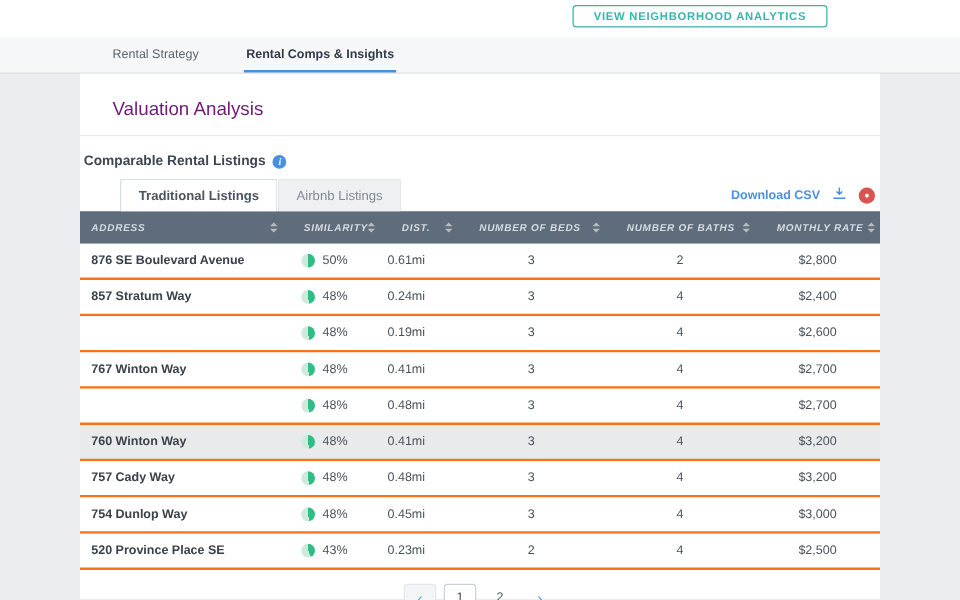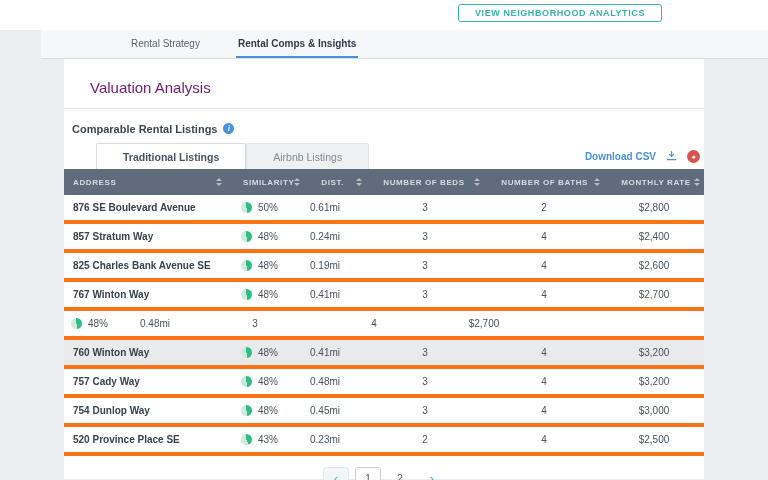--- a/index.html
+++ b/index.html
@@ -16,56 +16,56 @@
   .analytics-btn {
     position: absolute; top: 4px; right: 106px;
     height: 18px; padding: 0 16px;
     background: #ffffff; border: 1px solid #35b5ad; border-radius: 3px;
     color: #35b5ad; font-size: 9px; font-weight: bold; letter-spacing: .6px;
     font-family: "Liberation Sans", sans-serif; cursor: pointer;
   }
   
   .navbar {
     height: 29px; background: #f6f7f9; border-bottom: 1px solid #dcdfe3;
-    display: flex; align-items: stretch; padding-left: 88px; gap: 34px; margin-left: 41px;
+    display: flex; align-items: stretch; padding-left: 88px; gap: 34px;
   }
   .nav-tab {
     display: flex; align-items: center; font-size: 10px; color: #5b6570;
     border-bottom: 2px solid transparent; cursor: pointer; padding: 0 2px;
   }
   .nav-tab.active { color: #313b47; font-weight: bold; border-bottom-color: #4a90d9; }
   
   .main { height: 420px; }
   .card {
     width: 640px; margin: 0 auto; background: #ffffff; height: 420px;
   }
   .page-title {
     font-size: 15px; font-weight: 500; color: #701a75;
     padding: 20px 26px 0 26px;
   }
   .divider { border-bottom: 1px solid #e6e9ec; margin-top: 12px; }
   .section-head {
-    display: flex; gap: 6px;
-    padding: 14px 0 0 8px;
+    display: flex; align-items: center; gap: 6px;
+    padding: 14px 0 0 3px;
   }
   .section-title { font-size: 11px; font-weight: bold; color: #3d4651; }
   .info-icon {
     width: 11px; height: 11px; border-radius: 50%; background: #4a90e2;
     color: #fff; font-size: 8px; font-style: italic; font-weight: bold;
     display: inline-flex; align-items: center; justify-content: center;
     font-family: "Liberation Serif", serif; cursor: pointer;
   }
   
   .tabs-row {
     display: flex; align-items: flex-end; justify-content: space-between;
     margin-top: 8px;
   }
   .subtabs { display: flex; margin-left: 32px; }
   .subtab {
-    height: 26px; padding: 0 26px; display: flex; align-items: center;
+    height: 26px; padding: 0 14px; display: flex; align-items: center;
     font-size: 10.5px; border: 1px solid #e2e5e9; border-bottom: none;
     background: #eef0f2; color: #828a94; cursor: pointer;
     border-top-left-radius: 2px; border-top-right-radius: 2px;
   }
   .subtab.active {
     background: #ffffff; border-color: #d8dde2; color: #4a545f; font-weight: bold;
   }
   .download {
     display: flex; align-items: center; gap: 10px;
     font-size: 10px; font-weight: bold; color: #4a90e2;
@@ -76,36 +76,36 @@
     display: inline-flex; align-items: center; justify-content: center;
     color: #fff; font-size: 7px;
   }
   
   .thead {
     display: flex; align-items: center; height: 26px;
     background: #5f6c7b; color: #d6dbe1;
     font-size: 8px; font-weight: bold; letter-spacing: .6px;
   }
   .th { display: flex; align-items: center; justify-content: space-between;
-        padding: 0 12px 0 9px; cursor: pointer; }
+        padding: 0 12px 0 9px; cursor: pointer; font-style: italic; }
   .sort { display: flex; flex-direction: column; gap: 2px; cursor: pointer; }
   .sort i { display: block; width: 0; height: 0;
     border-left: 3px solid transparent; border-right: 3px solid transparent; }
   .sort .up { border-bottom: 3px solid rgba(255,255,255,.55); }
   .sort .dn { border-top: 3px solid rgba(255,255,255,.55); }
   .col-addr  { flex: 0 0 170px; }
   .col-sim   { flex: 0 0 70px; }
   .col-dist  { flex: 0 0 62px; }
   .col-beds  { flex: 0 0 118px; }
   .col-baths { flex: 0 0 120px; }
   .col-rate  { flex: 0 0 100px; }
   .trow {
     display: flex; align-items: center; height: 29px;
-    border-bottom: 4px solid #f97316; background: #ffffff;
-    font-size: 10px; color: #4a525a; cursor: pointer;
+    border-bottom: 2px solid #f97316; background: #ffffff;
+    font-size: 10px; color: #4a525a; cursor: pointer; justify-content: flex-end;
   }
   .trow.hl { background: #e9eaec; }
   .c { padding: 0 6px; }
   .c.addr { flex: 0 0 170px; padding-left: 9px; font-weight: bold; color: #39414b; }
   .c.sim  { flex: 0 0 70px; display: flex; align-items: center; gap: 6px; padding-left: 7px; }
   .c.dist { flex: 0 0 62px; }
   .c.beds { flex: 0 0 118px; text-align: center; }
   .c.baths{ flex: 0 0 120px; text-align: center; }
   .c.rate { flex: 0 0 100px; text-align: center; }
   .pie { width: 11px; height: 11px; border-radius: 50%; flex: 0 0 11px; }
@@ -233,21 +233,20 @@
         <div class="c sim">
           <span class="pie" style="background: conic-gradient(rgb(46, 189, 133) 48%, rgb(205, 234, 221) 0deg);"></span>
           <span>48%</span>
         </div>
         <div class="c dist">0.24mi</div>
         <div class="c beds">3</div>
         <div class="c baths">4</div>
         <div class="c rate">$2,400</div>
       </div>
       <div class="trow">
-        <div class="c addr">825 Charles Bank Avenue SE</div>
         <div class="c sim">
           <span class="pie" style="background: conic-gradient(rgb(46, 189, 133) 48%, rgb(205, 234, 221) 0deg);"></span>
           <span>48%</span>
         </div>
         <div class="c dist">0.19mi</div>
         <div class="c beds">3</div>
         <div class="c baths">4</div>
         <div class="c rate">$2,600</div>
       </div>
       <div class="trow">

